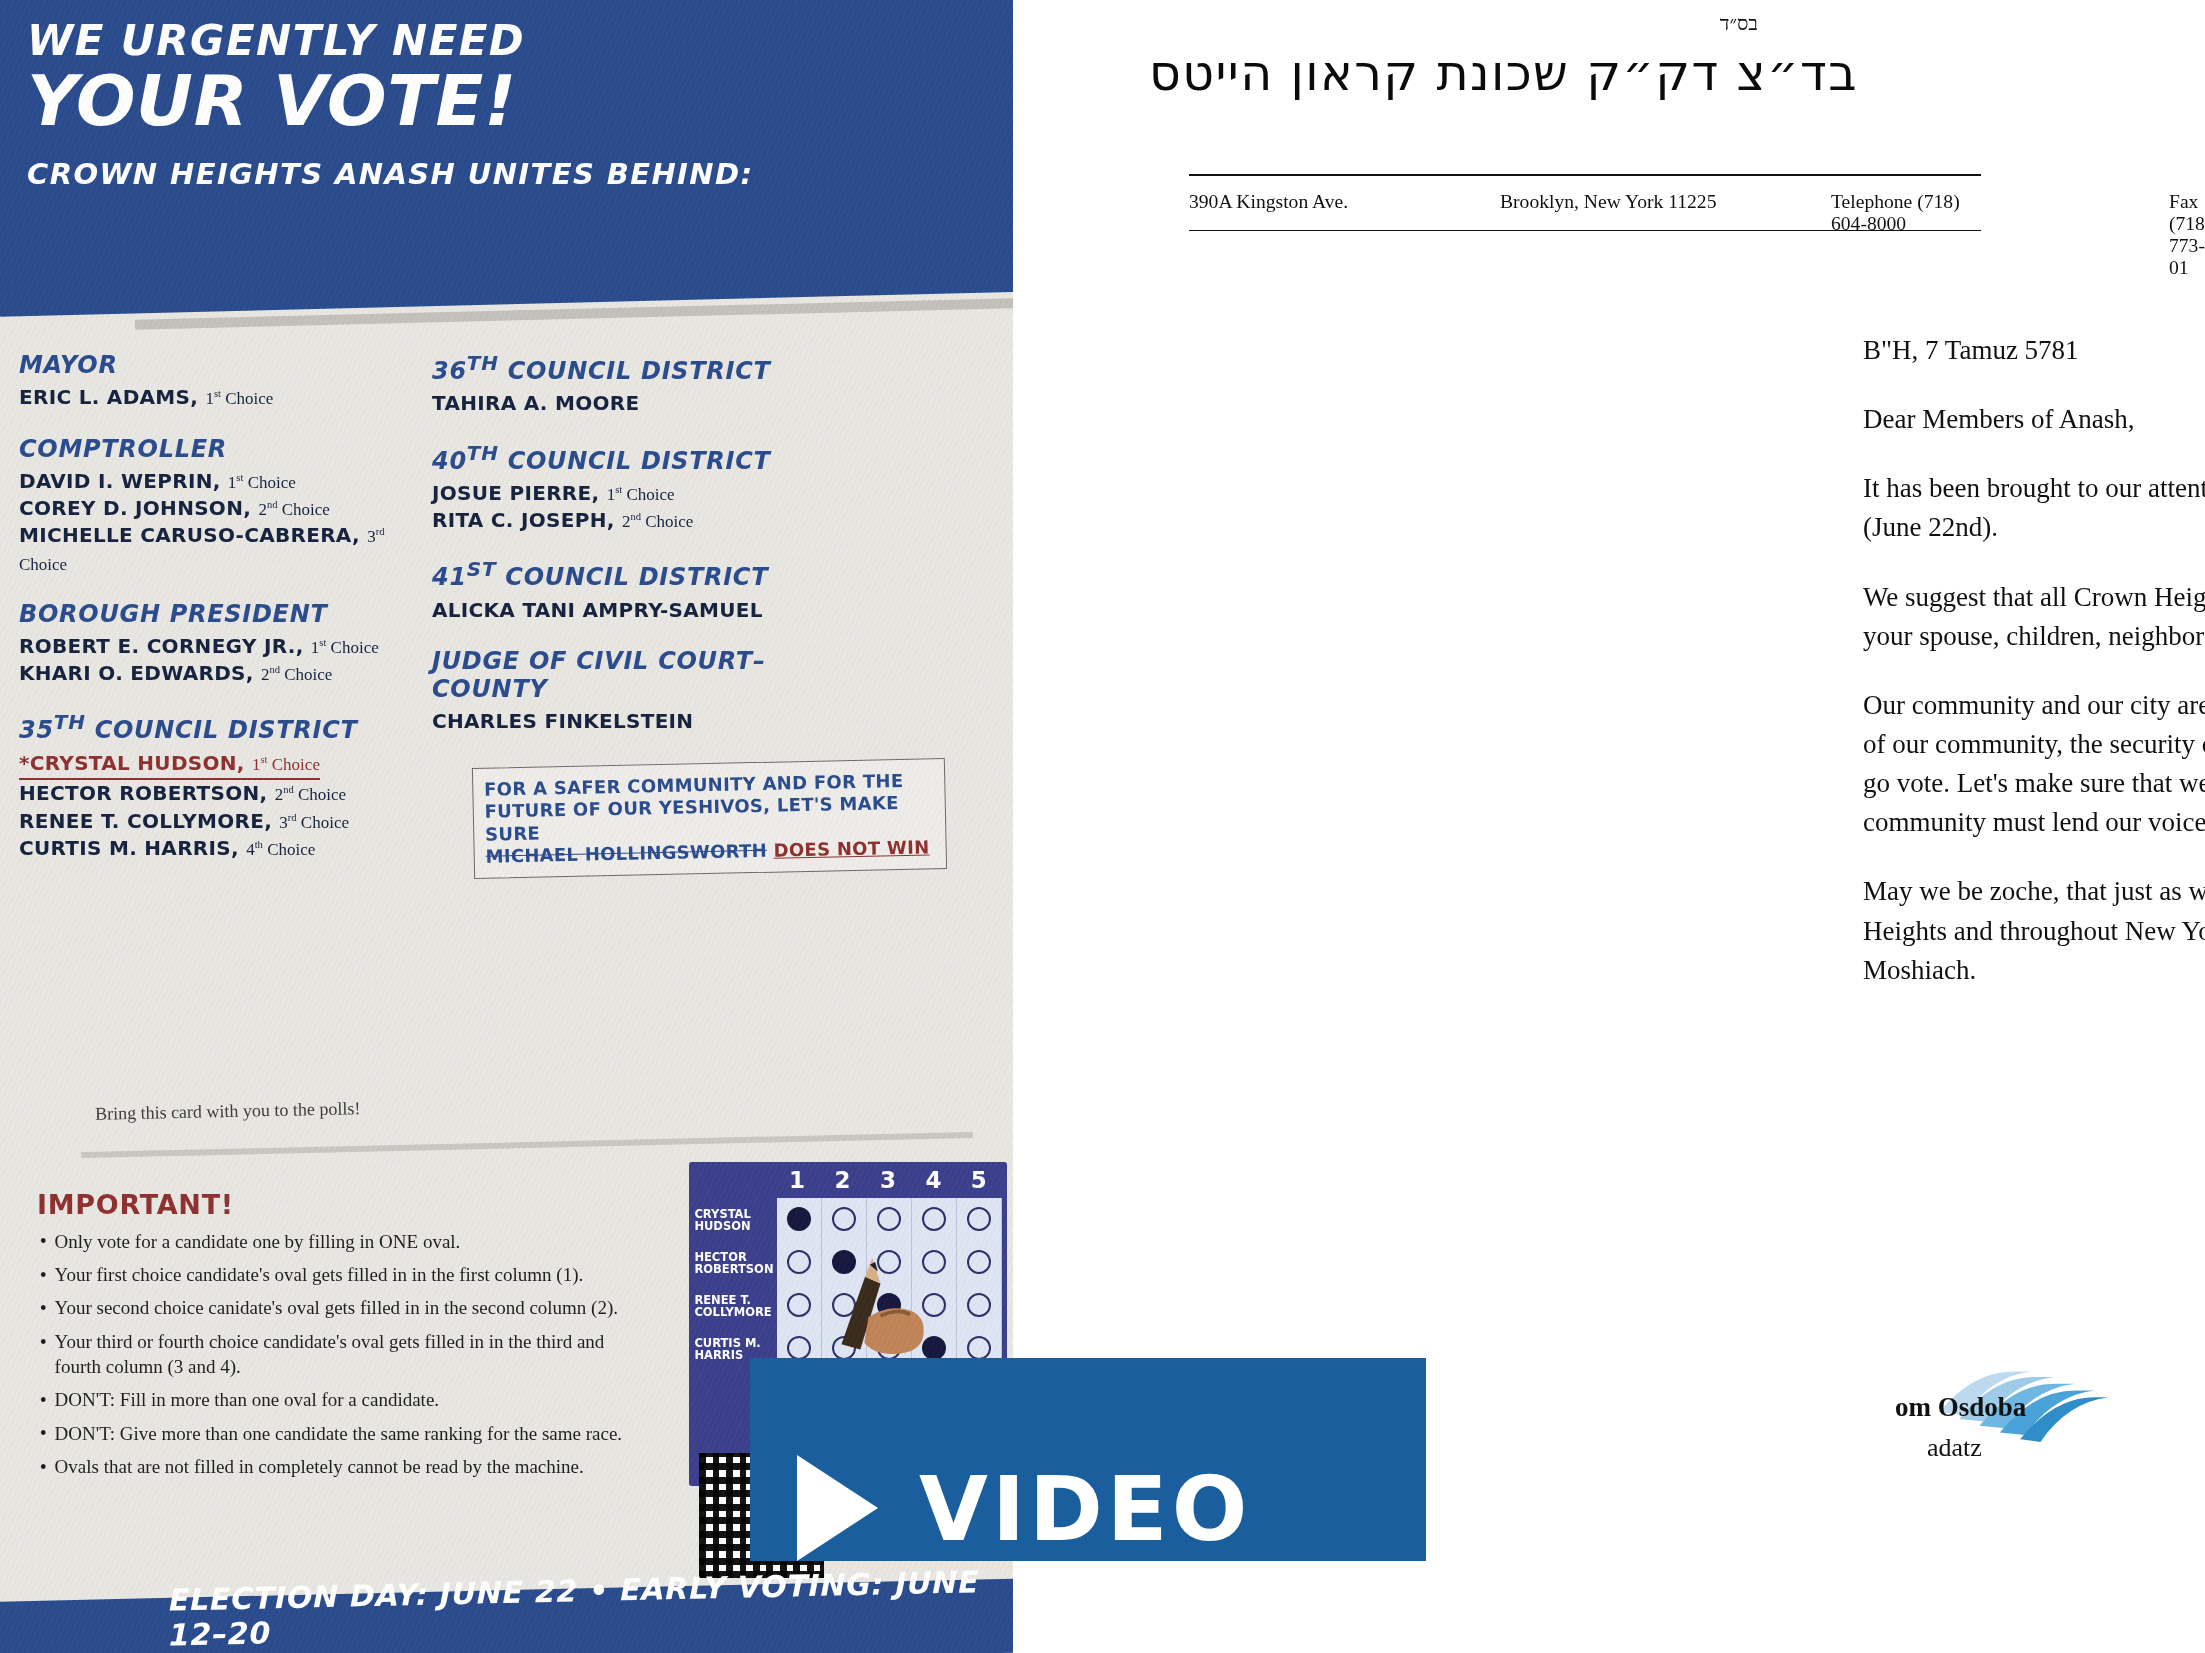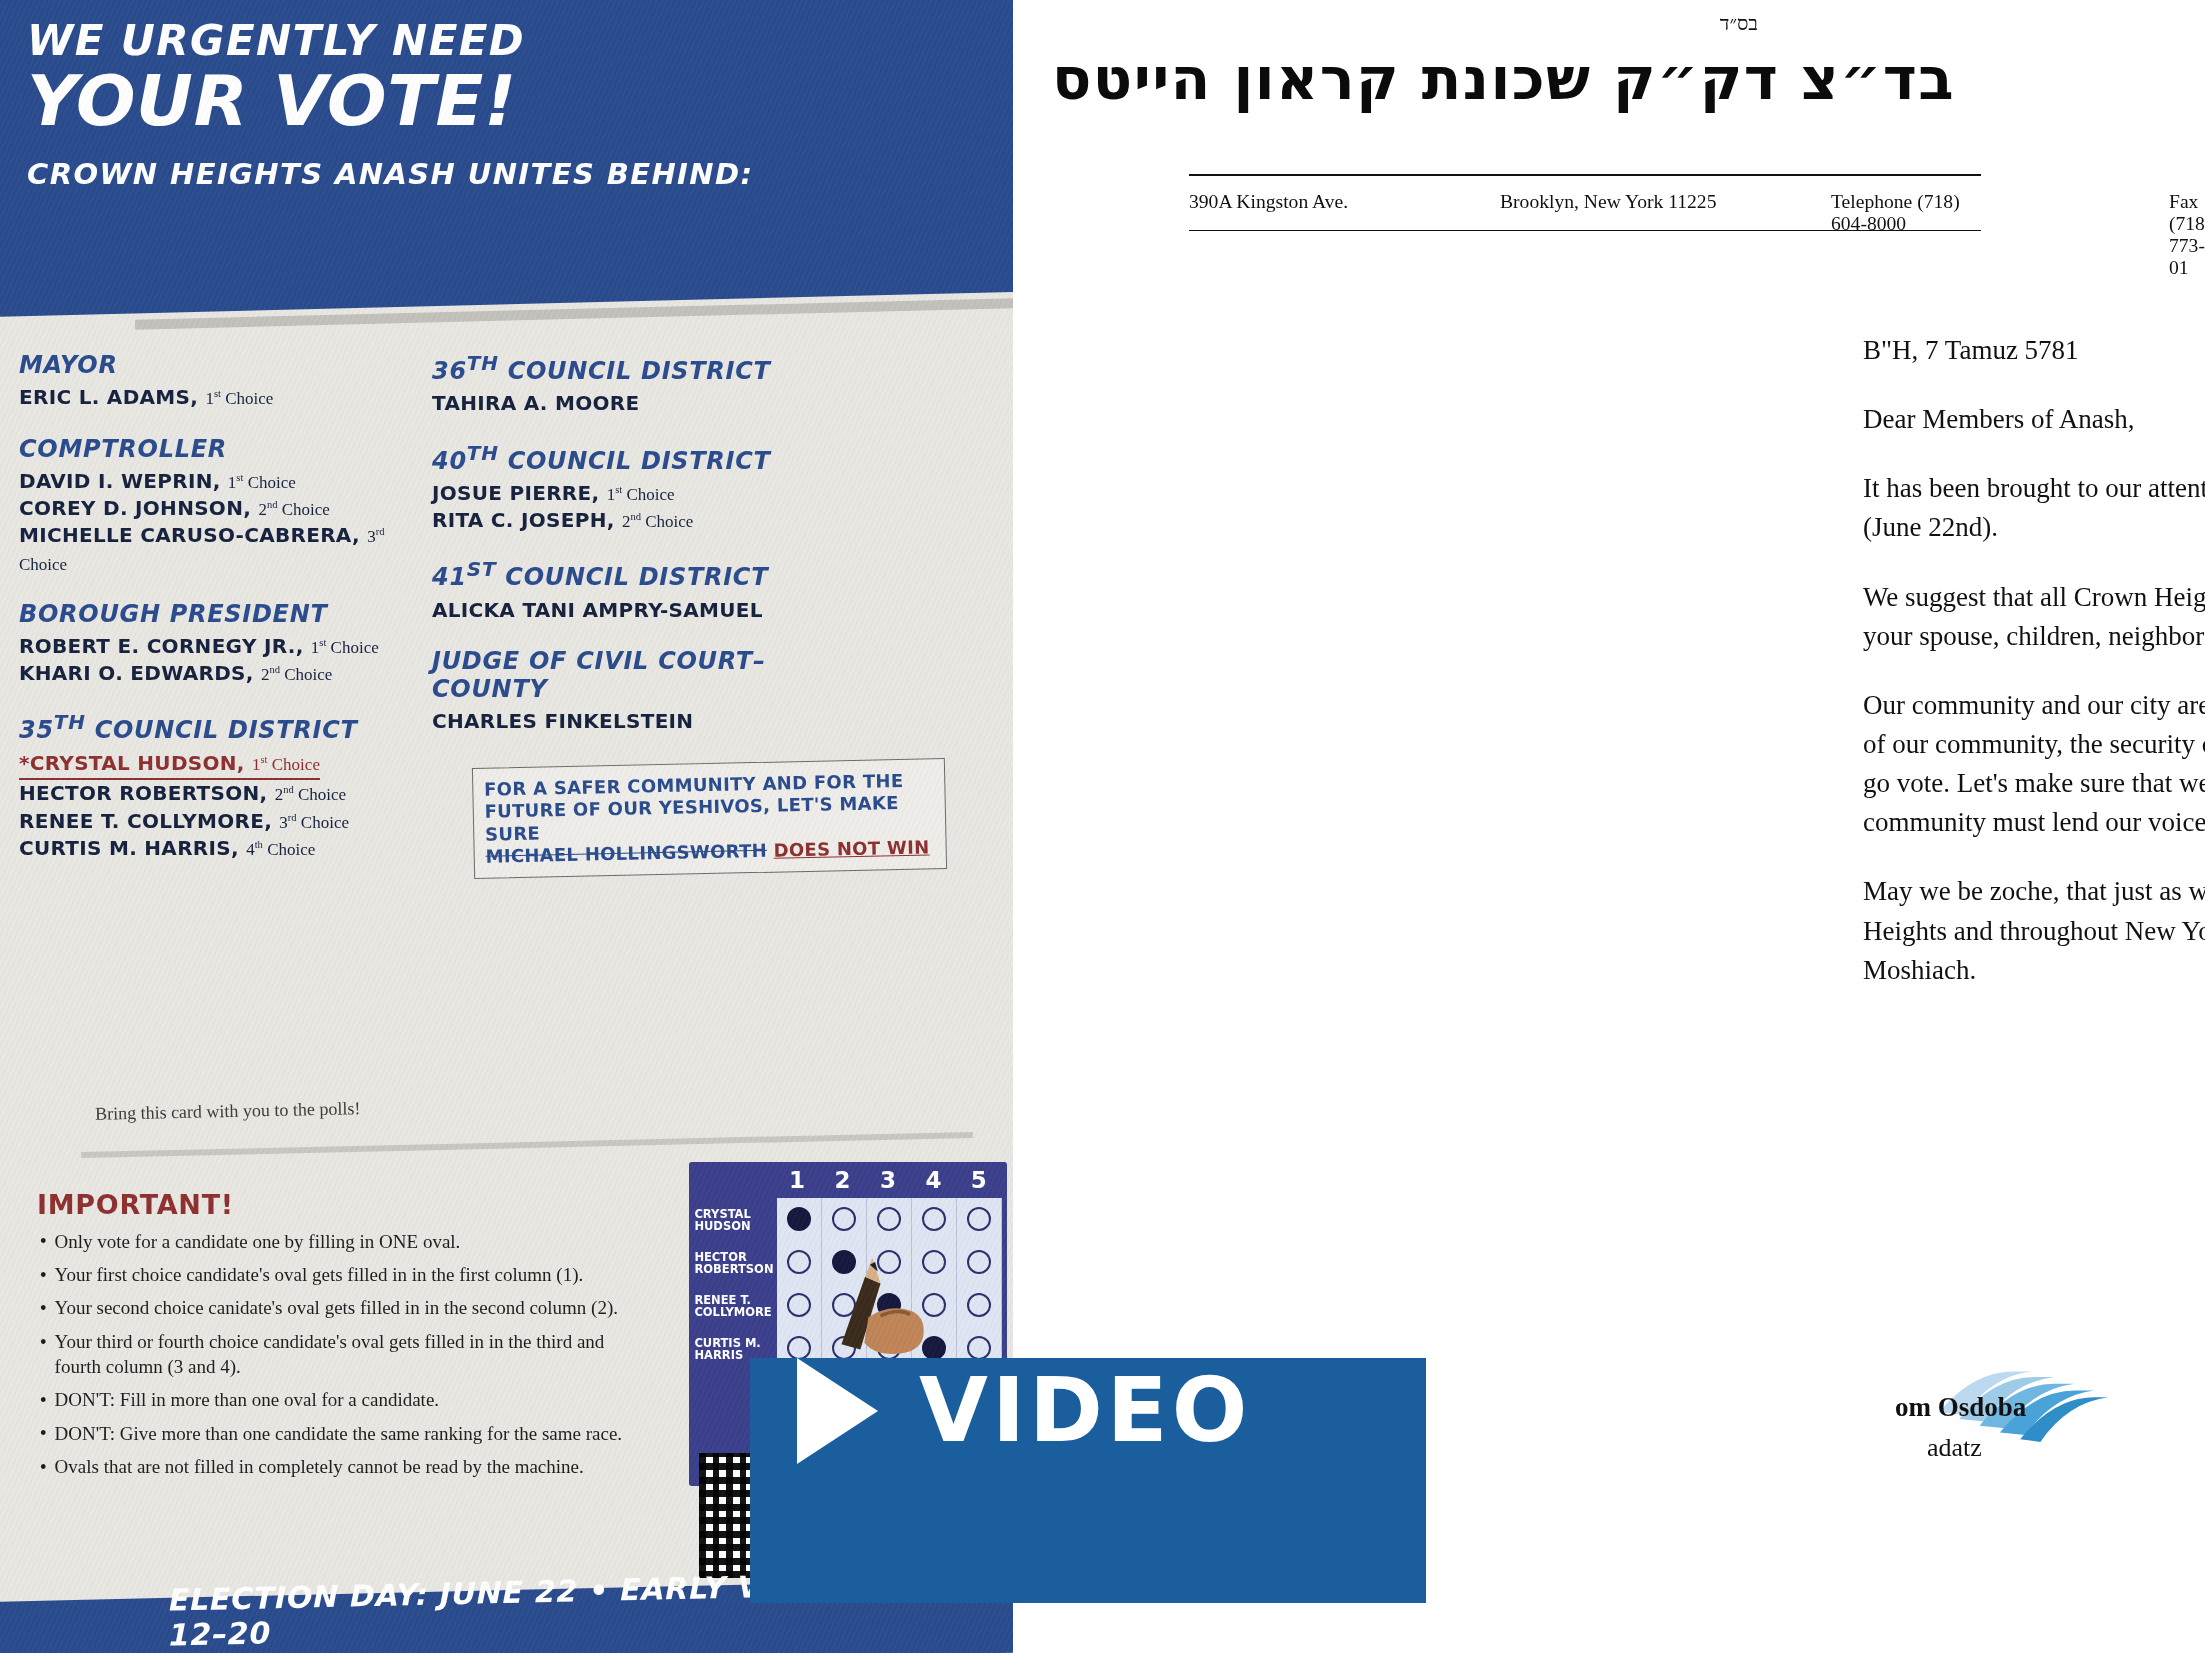--- a/index.html
+++ b/index.html
@@ -82,42 +82,42 @@
   .footbar{position:absolute;left:-6.8px;bottom:-9.5px;width:1040px;height:74px;background:#2a4b8d;
      transform:skewY(-1.3deg);}
   .footbar-text{position:absolute;left:169px;bottom:10.8px;color:#fff;font-family:"DejaVu Sans",sans-serif;
      font-weight:bold;font-style:italic;font-size:30px;letter-spacing:0.7px;transform:skewY(-1.3deg);
      text-transform:uppercase;}
 
   
   .letter{position:absolute;left:1013px;top:0;width:968px;height:1654px;background:#ffffff;}
   .bsd{position:absolute;right:223px;top:12px;font-family:"Liberation Serif",serif;font-size:20px;color:#111;}
   .heb{position:absolute;left:0;right:0;top:45px;text-align:center;font-family:"DejaVu Sans",sans-serif;
-     font-weight:bold;font-size:58px;color:#0b0b0b;letter-spacing:1.4px;margin-left:13px;}
+     font-weight:normal;font-size:49px;color:#0b0b0b;letter-spacing:1.4px;margin-left:13px;}
   .bethdin{position:absolute;left:0;right:0;top:120px;text-align:center;font-family:"Liberation Serif",serif;
      font-weight:bold;font-size:38px;color:#0b0b0b;letter-spacing:2.7px;}
   .rule1{position:absolute;left:176px;right:0;top:174px;height:2px;background:#111;}
   .addr{position:absolute;left:176px;right:0;top:184px;height:41px;}
   .addr span{position:absolute;font-family:"Liberation Serif",serif;font-size:19.6px;color:#111;top:6.8px;}
   .a1{left:0;} .a2{left:311px;} .a3{left:642px;} .a4{left:980px;}
   .rule2{position:absolute;left:176px;right:0;top:230px;height:1.4px;background:#111;}
 
   .body{position:absolute;left:850px;top:331px;width:1149px;}
   .body p{font-family:"Liberation Serif",serif;font-size:27px;line-height:1.45;color:#111;margin:0 0 30px 0;}
 
   .sig{position:absolute;top:1392px;left:850px;width:1149px;}
   .sig-name{position:absolute;font-family:"Liberation Serif",serif;font-weight:bold;font-size:27px;color:#111;}
   .sig-role{position:absolute;font-family:"Liberation Serif",serif;font-size:26px;color:#111;}
   .s1n{left:32px;top:0;} .s1r{left:64px;top:41px;text-align:center;}
 
   .logo{position:absolute;left:899px;top:1331px;width:196px;height:142px;}
 
   
-  .video{position:absolute;left:750px;top:1358px;width:676px;height:245px;background:#1b5e9e;
-     display:flex;align-items:flex-start;}
+  .video{position:absolute;left:750px;top:1358px;width:676px;height:203px;background:#1b5e9e;
+     display:flex;align-items:flex-end;}
   .play{width:0;height:0;border-left:81px solid #ffffff;border-top:53px solid transparent;
      border-bottom:53px solid transparent;margin-left:47px;}
   .vlabel{color:#fff;font-family:"DejaVu Sans",sans-serif;font-weight:bold;font-size:89px;
      letter-spacing:4px;margin-left:41px;}
 </style>
 </head>
 <body>
 
 <div class="page">
 

